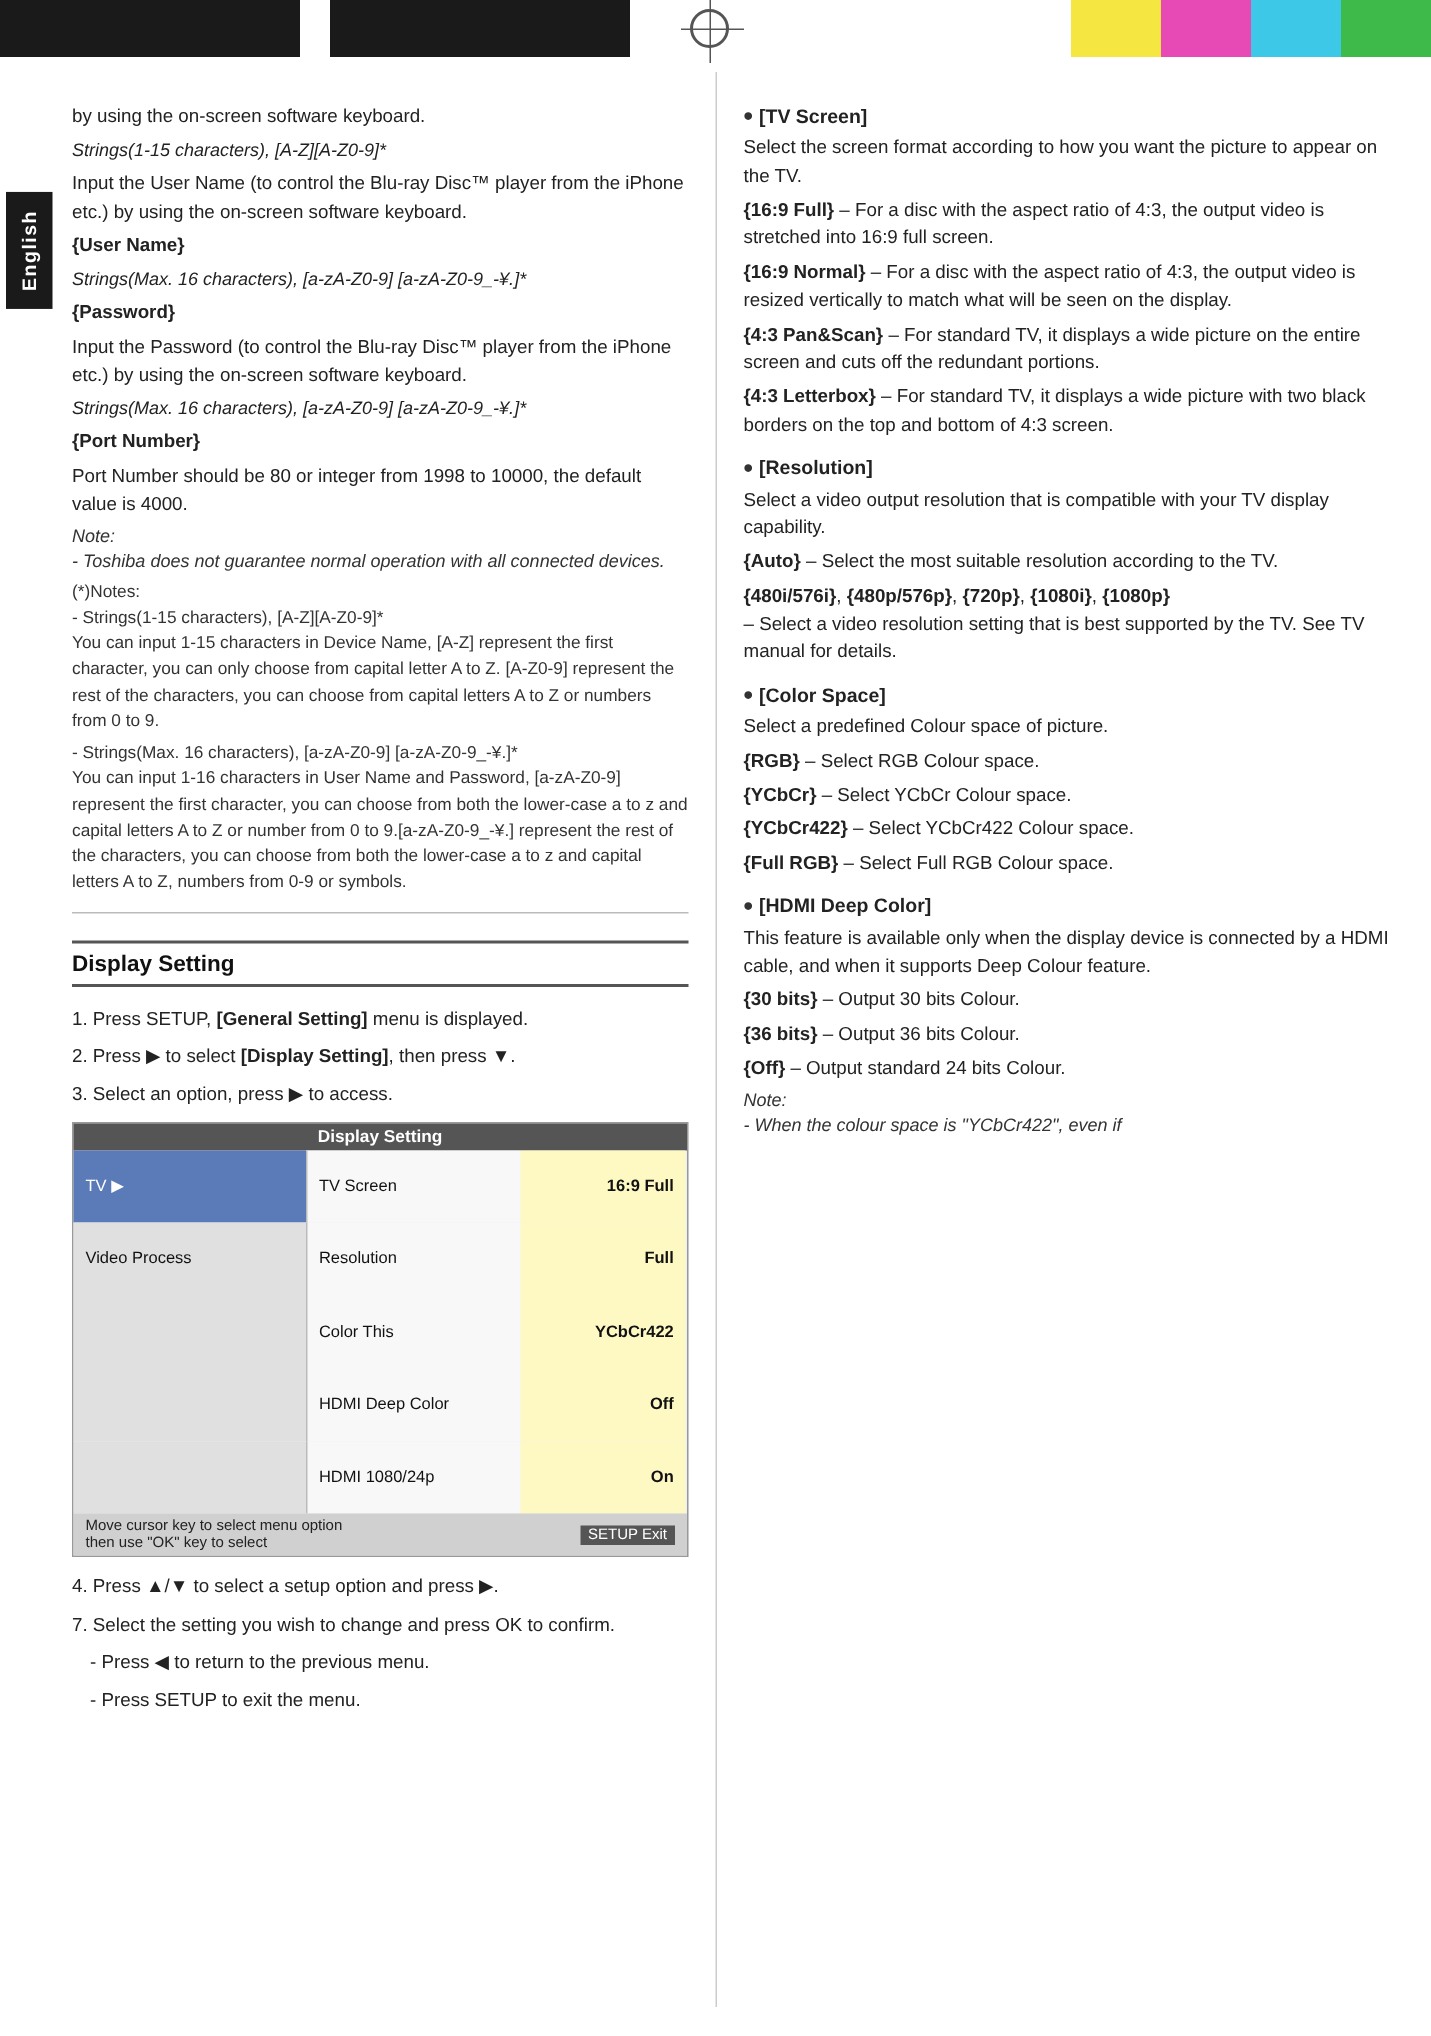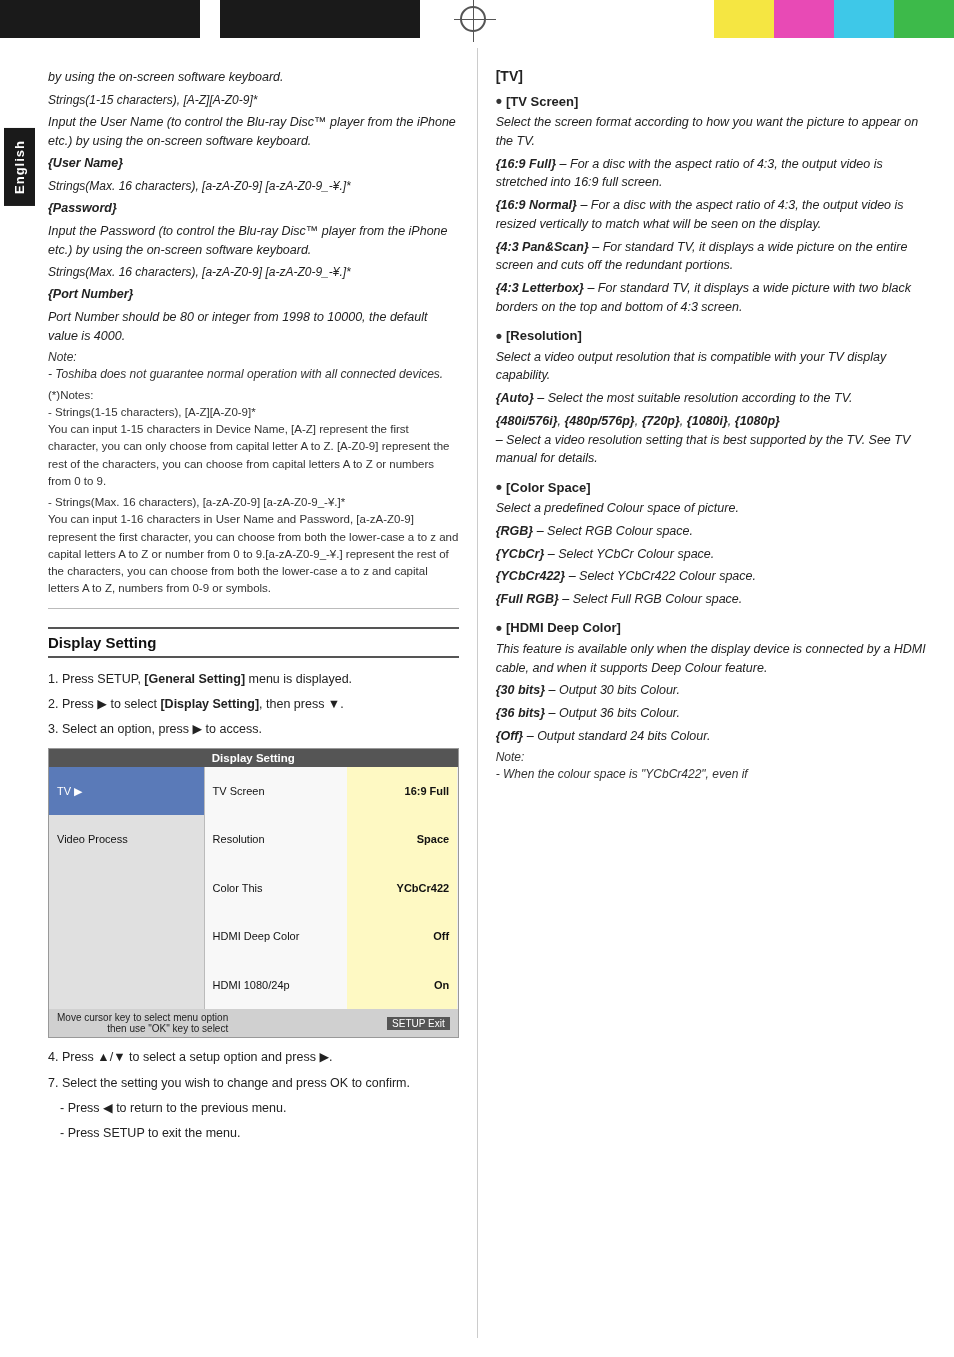--- a/index.html
+++ b/index.html
@@ -100,21 +100,20 @@
       width: 52%;
       padding: 20px 18px 20px 18px;
     }
 
     
     .body-text {
       font-size: 12.5px;
       line-height: 1.5;
       color: #222;
       margin-bottom: 4px;
-      font-style: italic;
     }
     .italic-text {
       font-style: italic;
       font-size: 12px;
     }
     .bold-inline {
       font-weight: bold;
     }
     .note-text {
       font-size: 12px;
@@ -192,21 +191,20 @@
       text-align: right;
       font-weight: bold;
     }
     .menu-footer {
       background: #d0d0d0;
       padding: 3px 8px;
       display: flex;
       justify-content: space-between;
       align-items: center;
       font-size: 10px;
-      text-align: right;
     }
     .menu-footer-setup {
       background: #555;
       color: #fff;
       padding: 1px 5px;
       font-size: 10px;
     }
 
     
     .tv-section-title {
@@ -303,21 +301,21 @@
         <table class="menu-table">
           <tbody>
               <tr>
             <td class="menu-left selected">TV ▶</td>
             <td class="menu-mid">TV Screen</td>
             <td class="menu-right">16:9 Full</td>
           </tr>
           <tr>
             <td class="menu-left">Video Process</td>
             <td class="menu-mid">Resolution</td>
-            <td class="menu-right">Space</td>
+            <td class="menu-right">Full</td>
           </tr>
           <tr>
             <td class="menu-left"></td>
             <td class="menu-mid">Color This</td>
             <td class="menu-right">YCbCr422</td>
           </tr>
           <tr>
             <td class="menu-left"></td>
             <td class="menu-mid">HDMI Deep Color</td>
             <td class="menu-right">Off</td>
@@ -337,21 +335,20 @@
 
       <p class="step-item">4. Press ▲/▼ to select a setup option and press ▶.</p>
       <p class="step-item">7. Select the setting you wish to change and press OK to confirm.</p>
       <p class="step-item" style="padding-left:12px;">- Press ◀ to return to the previous menu.</p>
       <p class="step-item" style="padding-left:12px;">- Press SETUP to exit the menu.</p>
 
     </div>
 
     <div class="right-col">
 
-      <p class="tv-section-title">[TV]</p>
 
       <div class="bullet-item">
         <div class="bullet-title">
           <span class="bullet-dot">•</span>
           <strong>[TV Screen]</strong>
         </div>
         <p class="body-text">Select the screen format according to how you want the picture to appear on the TV.</p>
         <p class="body-text"><strong>{16:9 Full}</strong> – For a disc with the aspect ratio of 4:3, the output video is stretched into 16:9 full screen.</p>
         <p class="body-text"><strong>{16:9 Normal}</strong> – For a disc with the aspect ratio of 4:3, the output video is resized vertically to match what will be seen on the display.</p>
         <p class="body-text"><strong>{4:3 Pan&amp;Scan}</strong> – For standard TV, it displays a wide picture on the entire screen and cuts off the redundant portions.</p>

